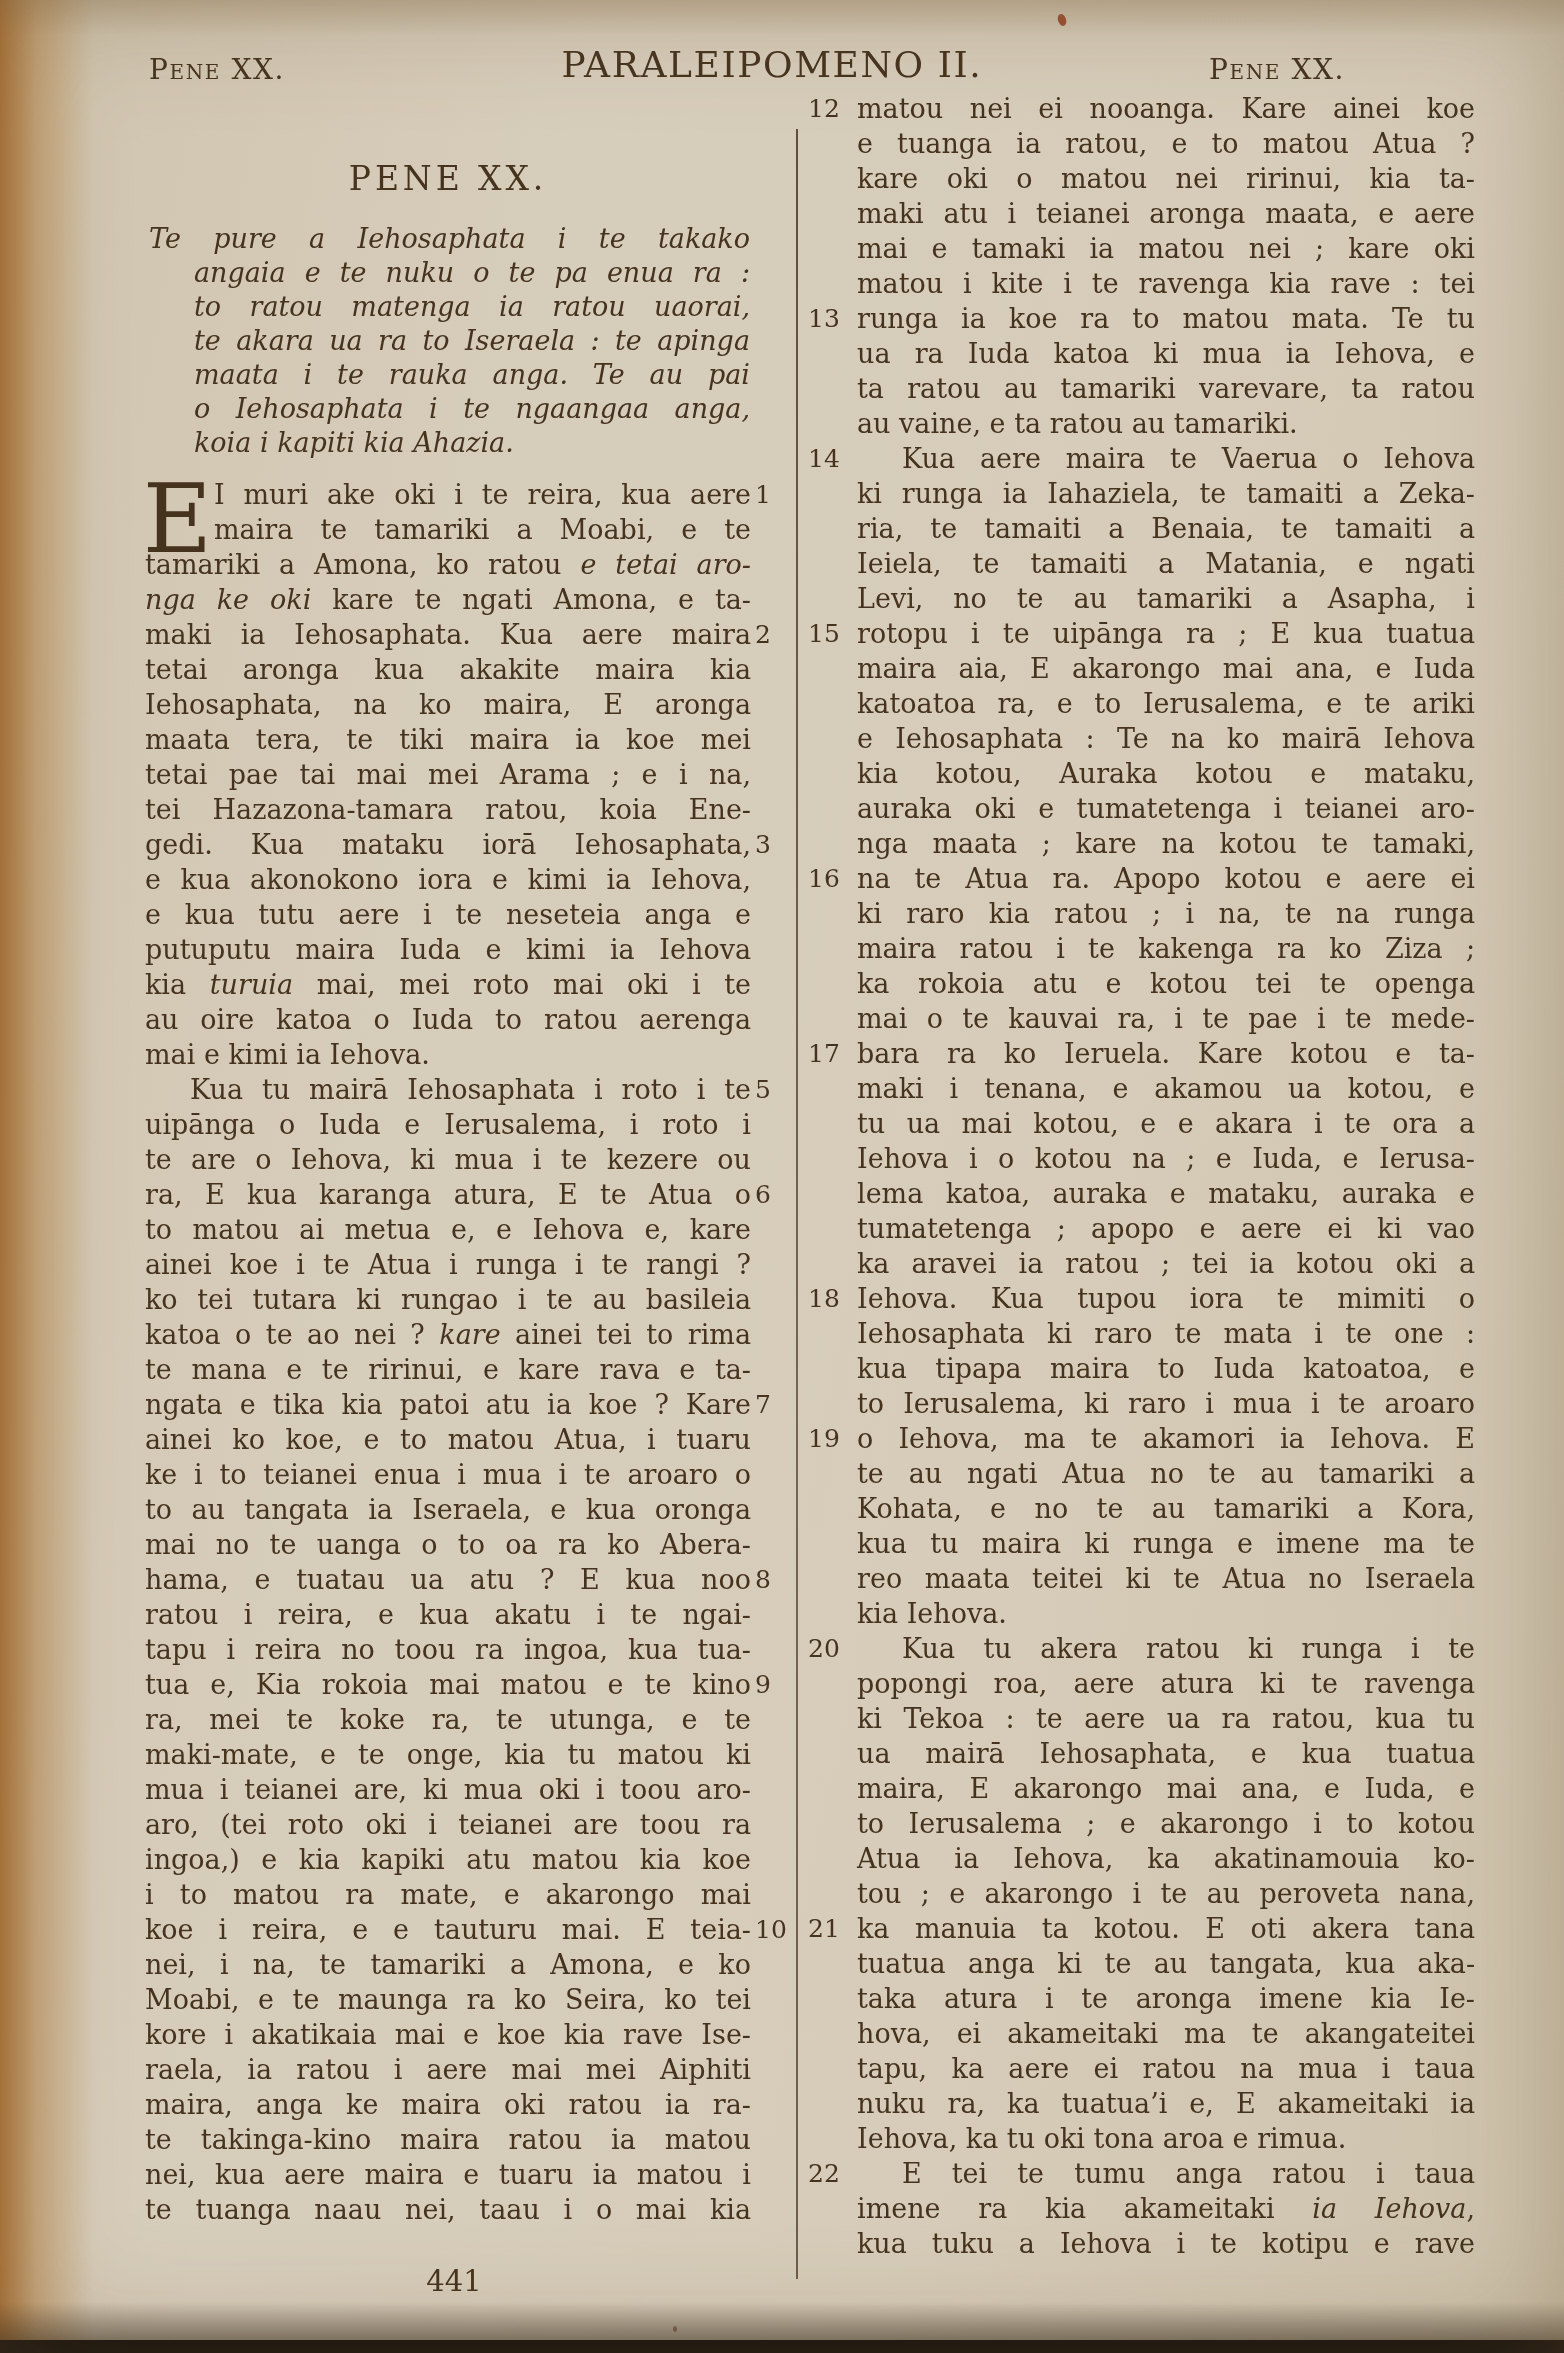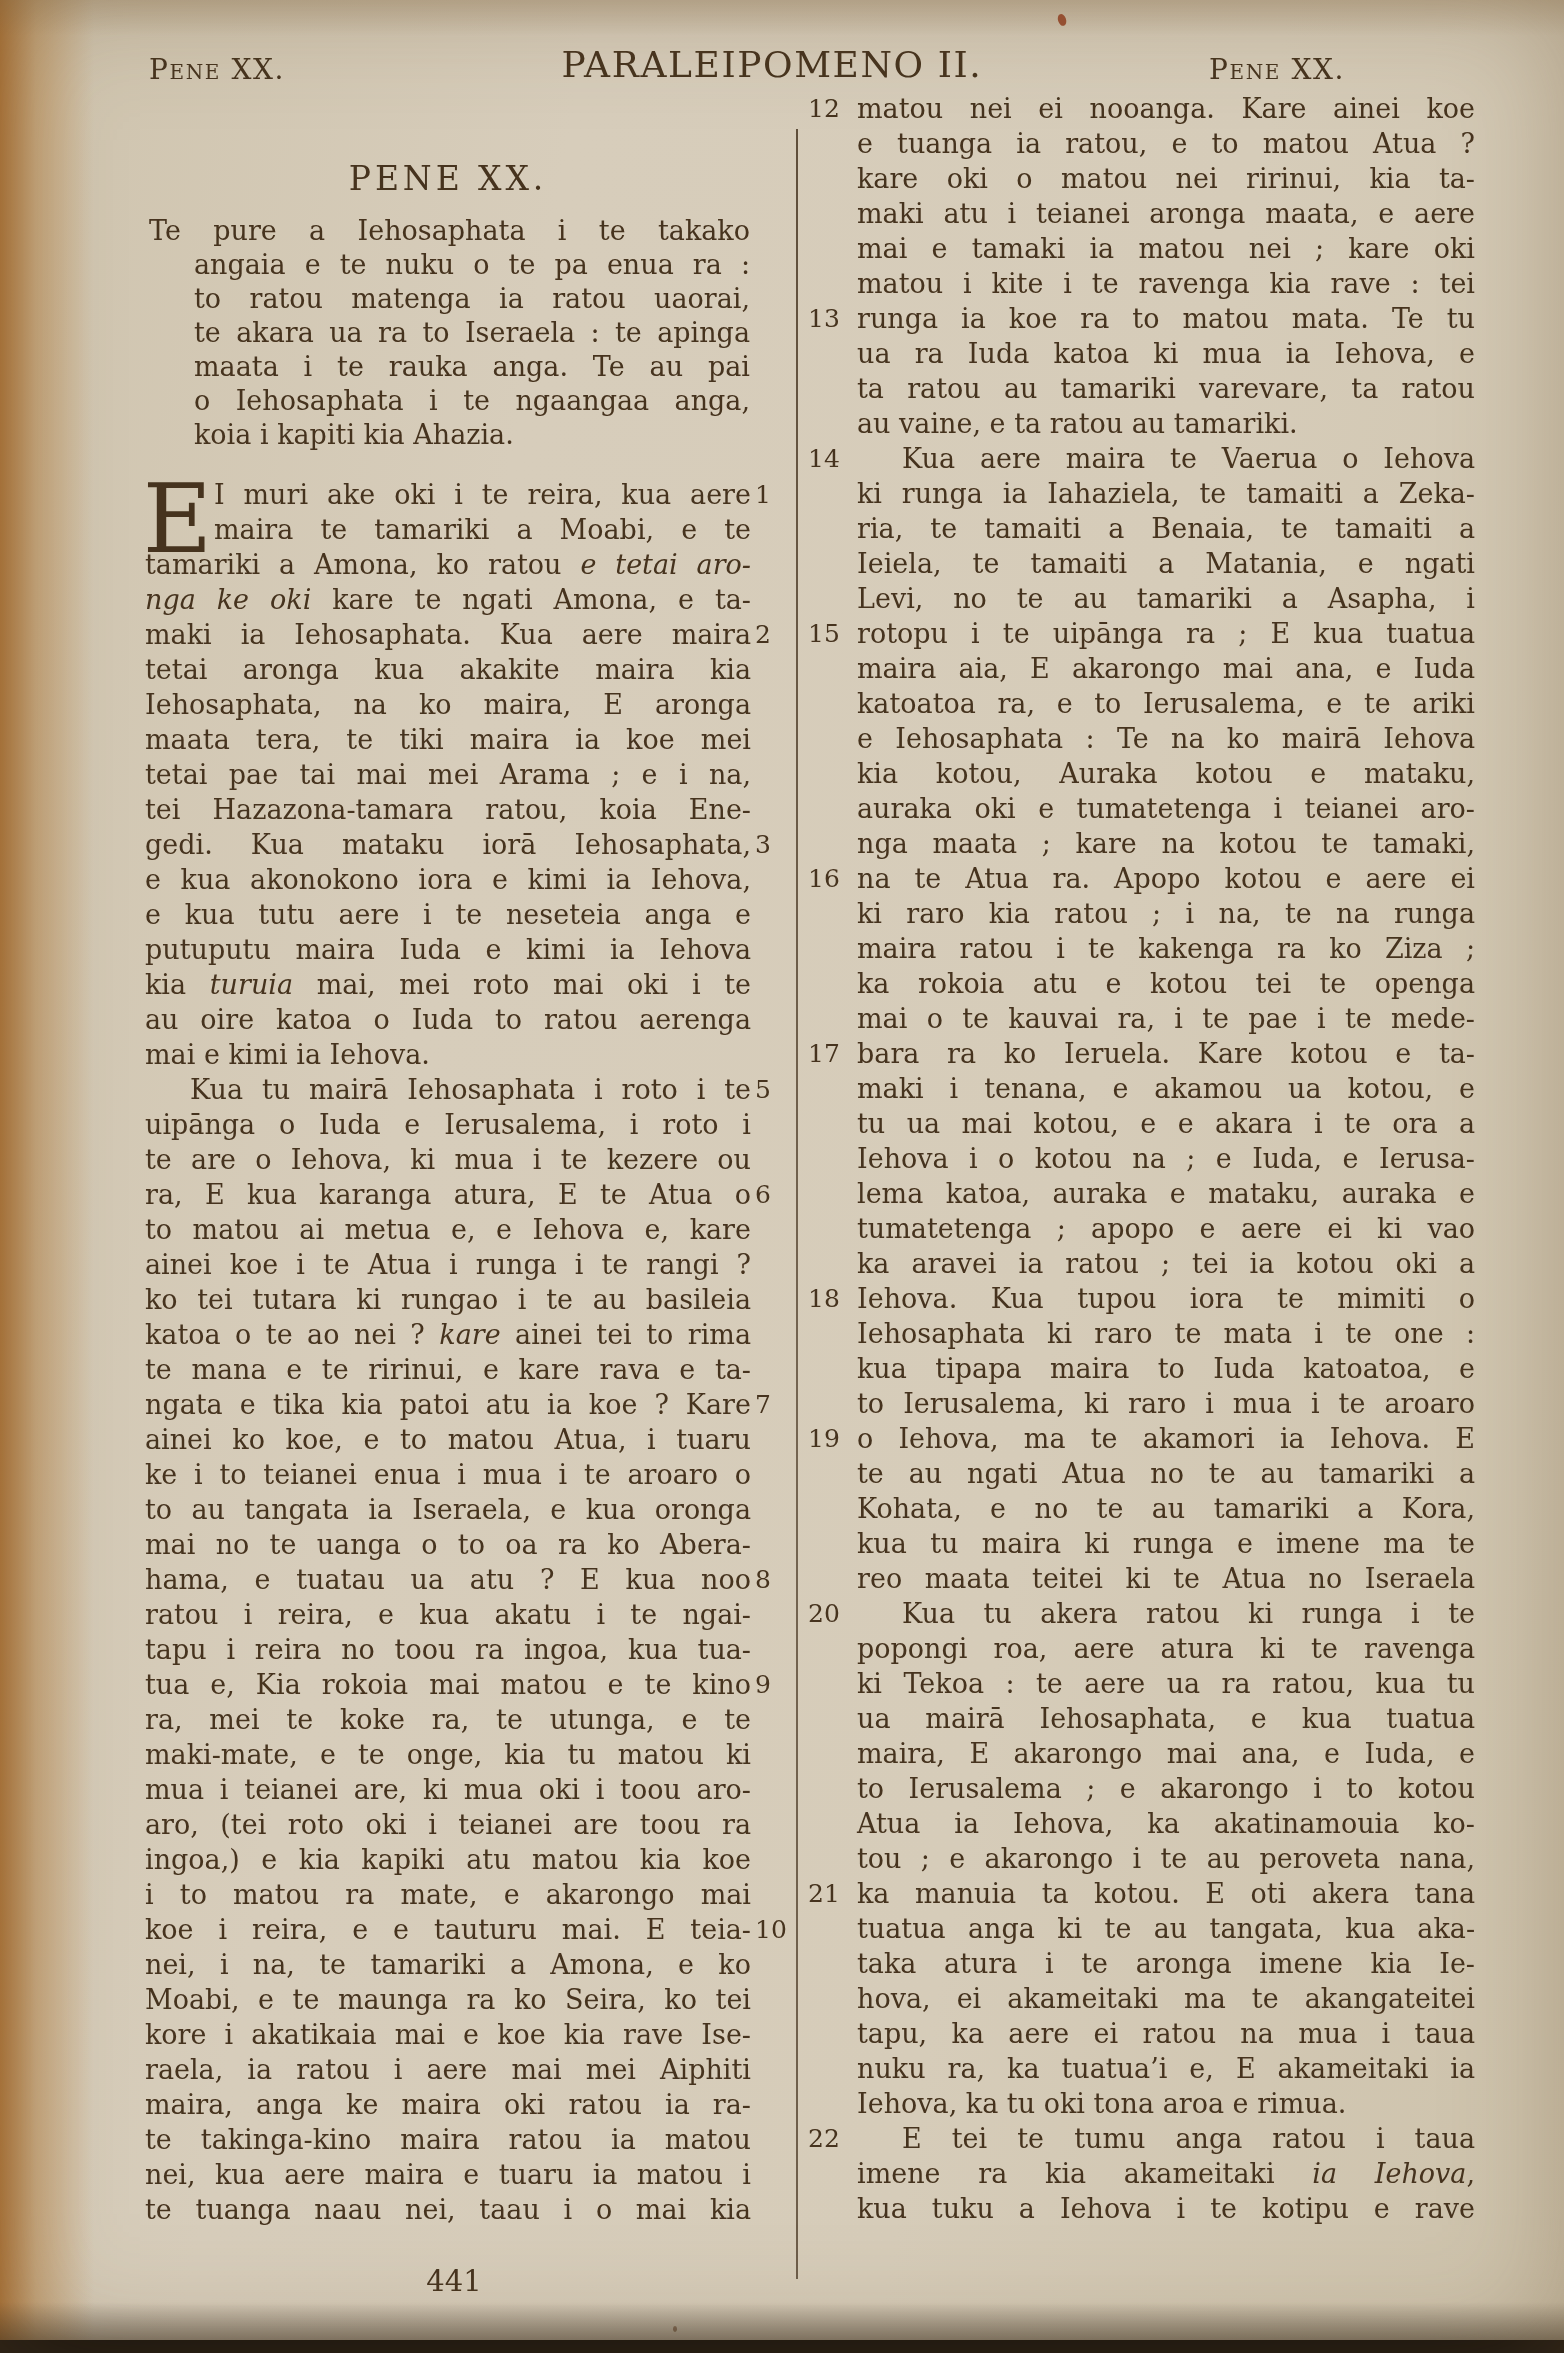--- a/index.html
+++ b/index.html
@@ -28,21 +28,21 @@
   .hdr-left{left:149px;}
   .hdr-right{left:1209px;}
   .hdr-center{top:44px;left:772px;transform:translateX(-50%);font-size:36px;letter-spacing:1.6px;}
 
   .divider{position:absolute;left:796px;top:129px;width:1.6px;height:2150px;
     background:linear-gradient(to bottom,rgba(74,56,36,.85) 0%,rgba(74,56,36,.7) 60%,rgba(74,56,36,.75) 100%);}
 
   .chap-heading{position:absolute;left:145px;top:159px;width:606px;text-align:center;
     font-size:33px;letter-spacing:3.9px;}
 
-  .summary{position:absolute;left:149px;top:214px;width:601px;}
+  .summary{position:absolute;left:149px;top:222px;width:601px;font-style:italic;}
   .summary .line{height:34px;line-height:34px;font-size:27px;
     text-align:justify;text-align-last:justify;white-space:nowrap;}
   .summary .line.hang{padding-left:45px;}
   .summary .line.end{text-align-last:left;white-space:normal;}
 
   .col{position:absolute;}
   .col .line{position:relative;text-align:justify;text-align-last:justify;font-size:27px;}
   .lc{left:145px;top:477px;width:606px;}
   .lc .line{height:35px;line-height:35px;}
   .rc{left:857px;top:91px;width:618px;}
@@ -174,20 +174,21 @@
       <div class="line"><span><span>ka aravei ia ratou ; tei ia kotou oki a</span></span></div>
       <div class="line"><span><span>Iehova. Kua tupou iora te mimiti o</span></span><span class="vnum">18</span></div>
       <div class="line"><span><span>Iehosaphata ki raro te mata i te one :</span></span></div>
       <div class="line"><span><span>kua tipapa maira to Iuda katoatoa, e</span></span></div>
       <div class="line"><span><span>to Ierusalema, ki raro i mua i te aroaro</span></span></div>
       <div class="line"><span><span>o Iehova, ma te akamori ia Iehova. E</span></span><span class="vnum">19</span></div>
       <div class="line"><span><span>te au ngati Atua no te au tamariki a</span></span></div>
       <div class="line"><span><span>Kohata, e no te au tamariki a Kora,</span></span></div>
       <div class="line"><span><span>kua tu maira ki runga e imene ma te</span></span></div>
       <div class="line"><span><span>reo maata teitei ki te Atua no Iseraela</span></span></div>
+      <div class="line end"><span><span>kia Iehova.</span></span></div>
       <div class="line in"><span><span>Kua tu akera ratou ki runga i te</span></span><span class="vnum">20</span></div>
       <div class="line"><span><span>popongi roa, aere atura ki te ravenga</span></span></div>
       <div class="line"><span><span>ki Tekoa : te aere ua ra ratou, kua tu</span></span></div>
       <div class="line"><span><span>ua mairā Iehosaphata, e kua tuatua</span></span></div>
       <div class="line"><span><span>maira, E akarongo mai ana, e Iuda, e</span></span></div>
       <div class="line"><span><span>to Ierusalema ; e akarongo i to kotou</span></span></div>
       <div class="line"><span><span>Atua ia Iehova, ka akatinamouia ko-</span></span></div>
       <div class="line"><span><span>tou ; e akarongo i te au peroveta nana,</span></span></div>
       <div class="line"><span><span>ka manuia ta kotou. E oti akera tana</span></span><span class="vnum">21</span></div>
       <div class="line"><span><span>tuatua anga ki te au tangata, kua aka-</span></span></div>

